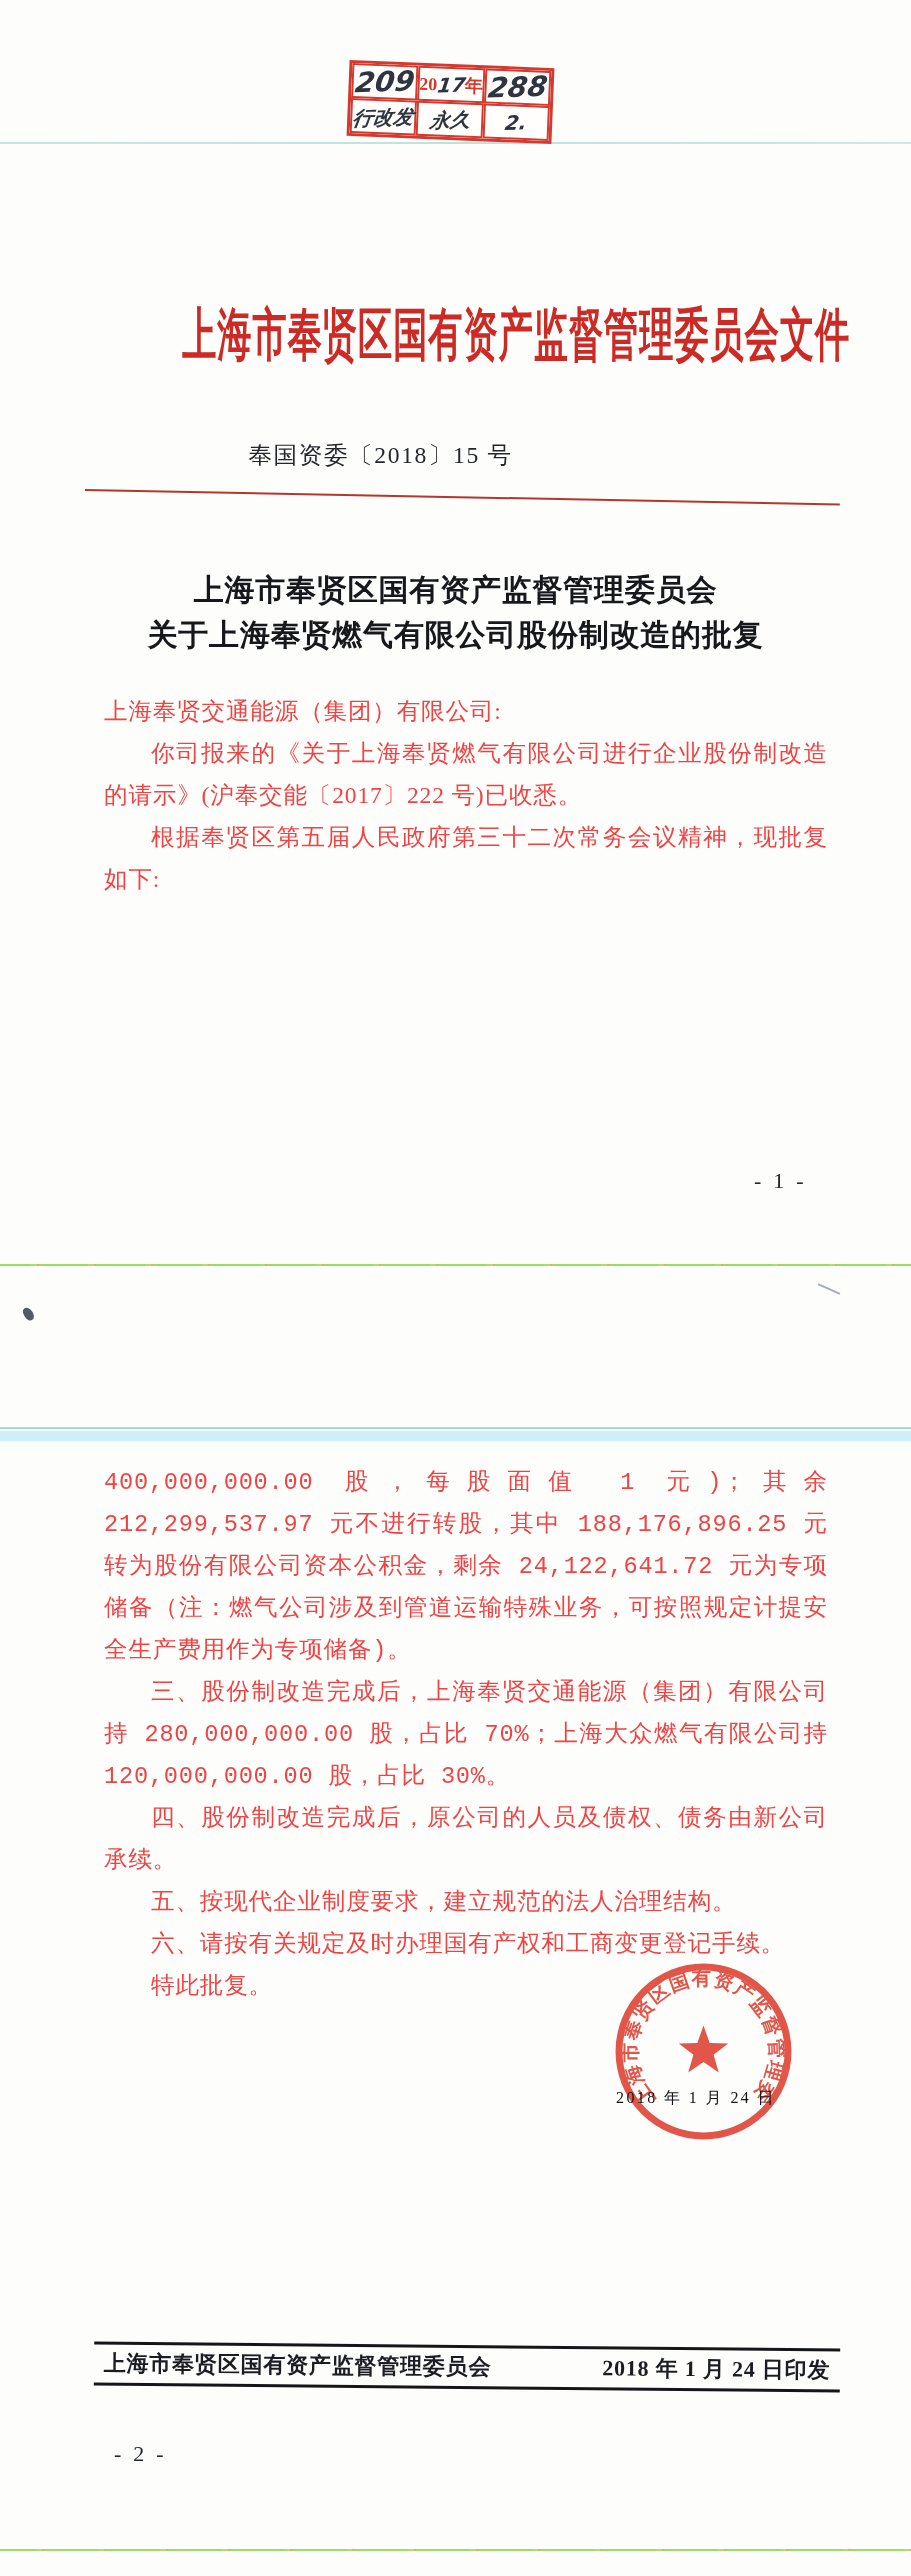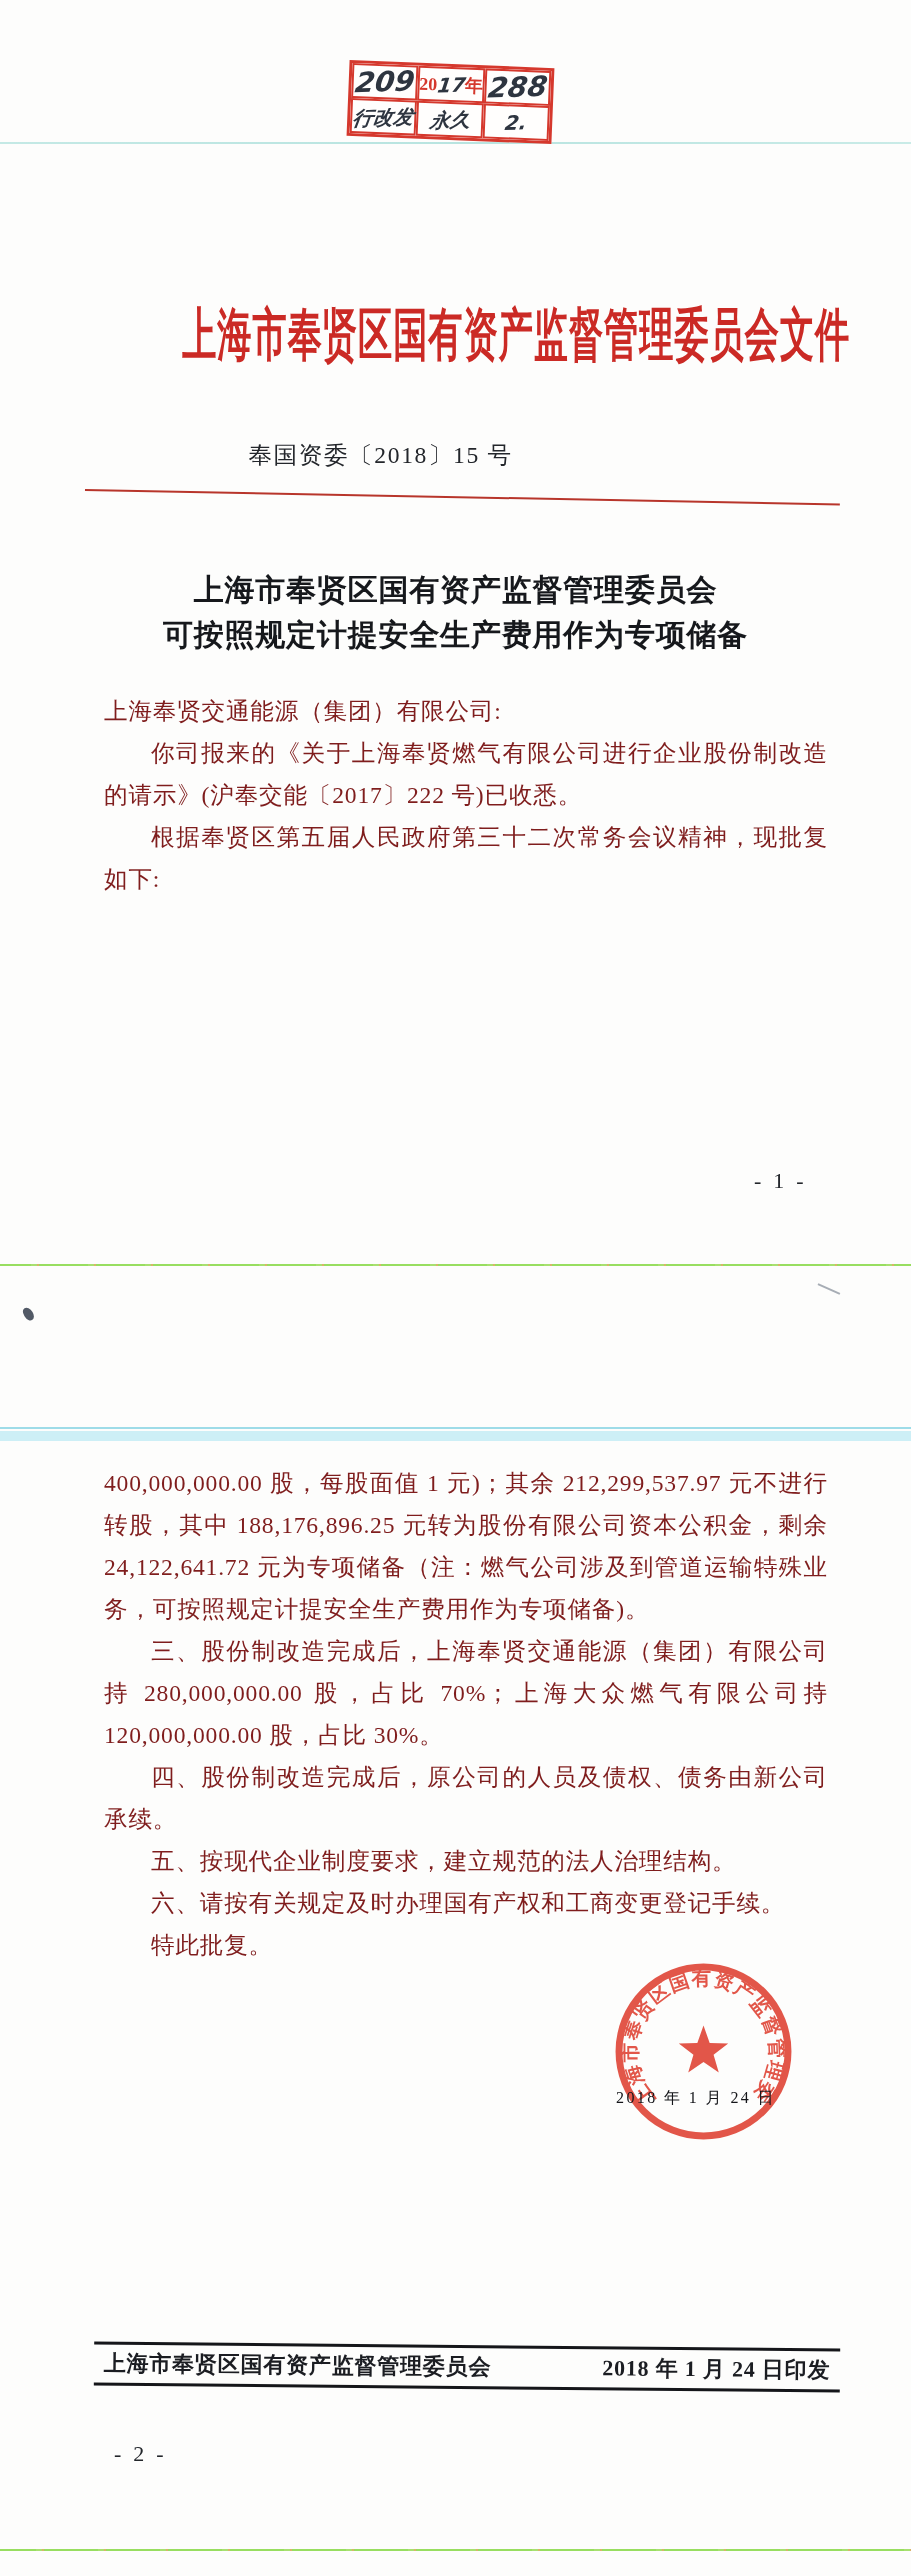--- a/index.html
+++ b/index.html
@@ -50,24 +50,24 @@
     position:absolute;left:85px;top:489px;width:755px;height:2.4px;
     background:var(--rule-red,#b8352b);transform:rotate(1.1deg);transform-origin:0 0;
   }
   
   .doc-title{position:absolute;left:0;top:567px;width:911px;text-align:center;
     font-weight:700;font-size:30px;color:#16181c;line-height:45px;letter-spacing:0.8px;}
   
   .body-block{
     position:absolute;left:104px;width:724px;
     font-size:23.6px;line-height:42px;letter-spacing:0.8px;
-    text-align:justify;color:#7f1d1d;
+    text-align:justify;color:#ef4444;
   }
   .body-p1{top:690px;}
-  .body-p2{top:1462px;}
+  .body-p2{top:1462px;font-family:Liberation Mono, monospace;}
   .body-block p{margin:0;}
   .indent{text-indent:47px;}
   .pageno{position:absolute;font-size:22px;color:#23262b;letter-spacing:3.2px;}
   .pageno-1{left:754px;top:1168px;}
   .pageno-2{left:114px;top:2441px;}
   
   .seal{position:absolute;left:606px;top:1954px;width:195px;height:195px;opacity:0.93;}
   .issue-date{
     position:absolute;left:616px;top:2088px;white-space:nowrap;
     font-size:16px;color:#141519;letter-spacing:2.4px;
@@ -116,21 +116,21 @@
       <span class="hand hand-small">2.</span>
     </div>
   </div>
 
   <div class="banner">上海市奉贤区国有资产监督管理委员会文件</div>
   <div class="doc-number">奉国资委〔2018〕15 号</div>
   <div class="red-rule"></div>
 
   <div class="doc-title">
     <div>上海市奉贤区国有资产监督管理委员会</div>
-    <div>可按照规定计提安全生产费用作为专项储备</div>
+    <div>关于上海奉贤燃气有限公司股份制改造的批复</div>
   </div>
 
   <div class="body-block body-p1">
     <p>上海奉贤交通能源（集团）有限公司:</p>
     <p class="indent">你司报来的《关于上海奉贤燃气有限公司进行企业股份制改造的请示》(沪奉交能〔2017〕222 号)已收悉。</p>
     <p class="indent">根据奉贤区第五届人民政府第三十二次常务会议精神，现批复如下:</p>
   </div>
   <div class="pageno pageno-1">- 1 -</div>
 
   <div class="body-block body-p2">

